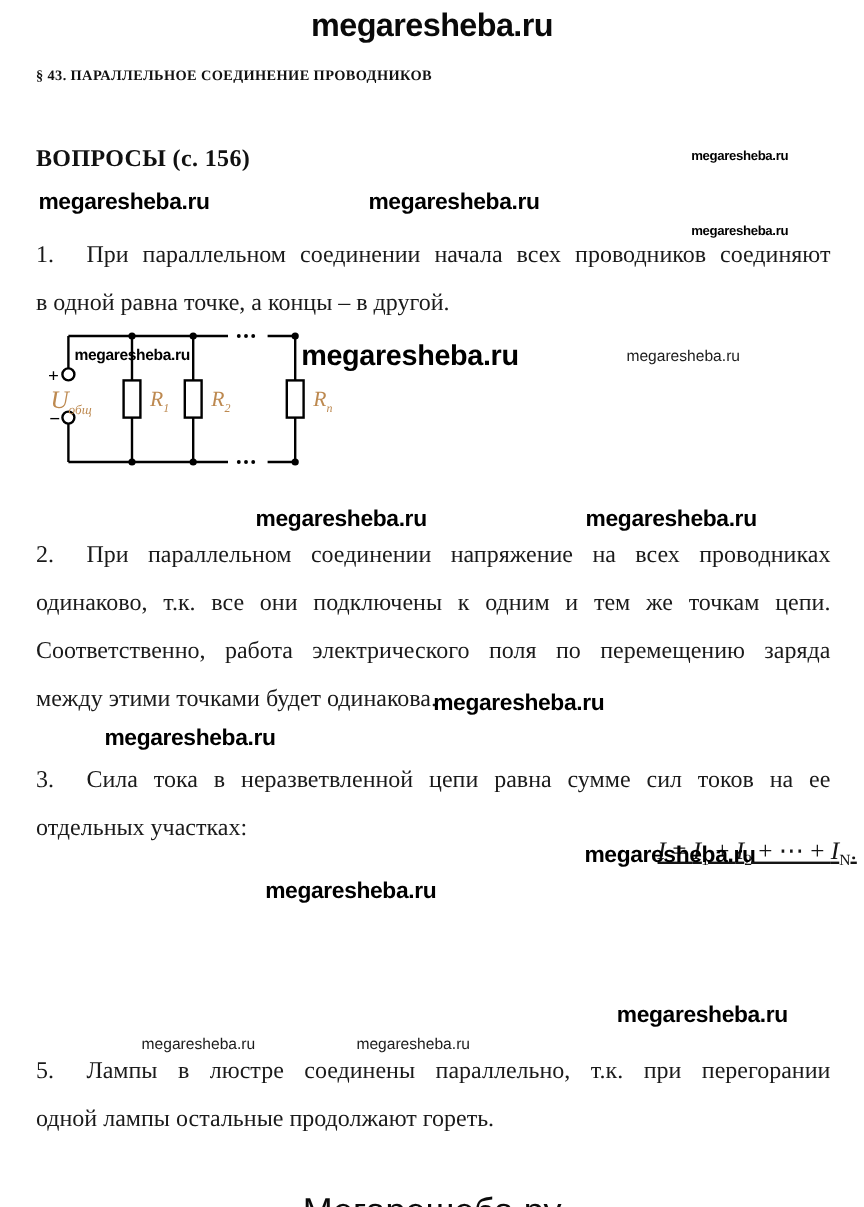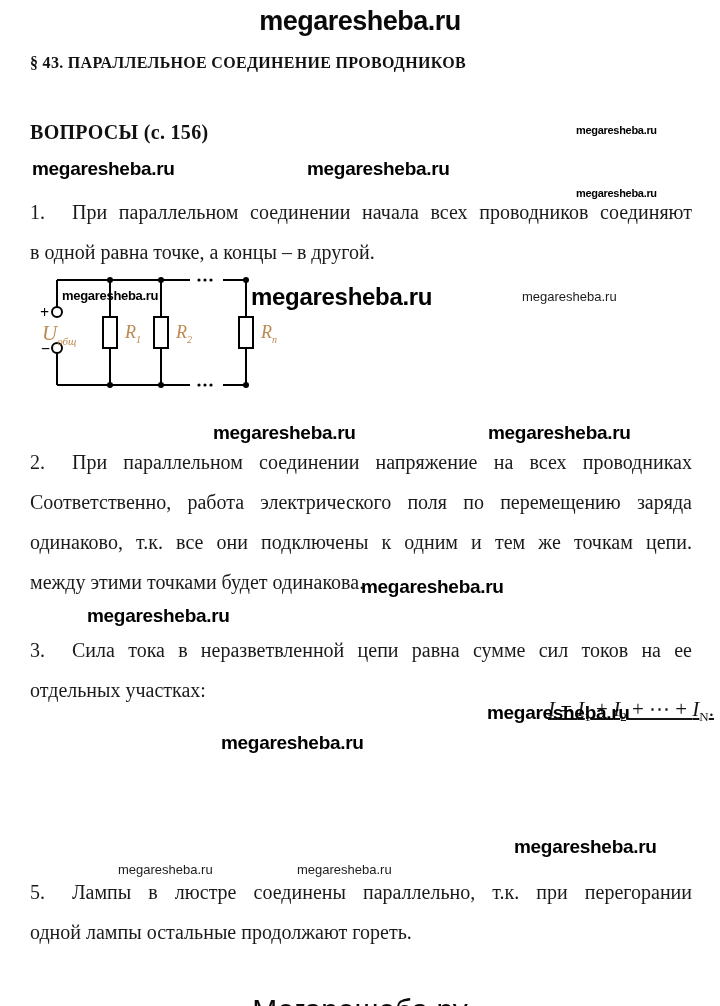--- a/index.html
+++ b/index.html
@@ -13,21 +13,21 @@
   }
   .site-title{
     position:absolute;top:4px;left:0;width:720px;
     text-align:center;
     font-family:"Liberation Sans",sans-serif;
     font-weight:bold;font-size:27px;line-height:34px;
     letter-spacing:-0.5px;color:#0a0a0a;
   }
   .section-heading{
     position:absolute;top:48px;left:30px;width:680px;
-    font-weight:bold;font-size:16px;line-height:30px;
+    font-weight:bold;font-size:12px;line-height:30px;
     letter-spacing:0.3px;color:#111;
   }
   .questions-heading{
     position:absolute;top:117px;left:30px;
     font-weight:bold;font-size:20px;line-height:30px;
     letter-spacing:0.3px;color:#111;
   }
   .para{
     position:absolute;left:30px;width:662px;
     font-size:20px;
@@ -127,22 +127,22 @@
 
     <text class="clabel" x="2" y="74" font-size="21" fill="#bd8950"><tspan>U</tspan><tspan dy="5" font-size="11">общ</tspan></text>
 
     <text class="clabel" x="85" y="72" font-size="18" fill="#bd8950"><tspan>R</tspan><tspan dy="5" font-size="10">1</tspan></text>
     <text class="clabel" x="136" y="72" font-size="18" fill="#bd8950"><tspan>R</tspan><tspan dy="5" font-size="10">2</tspan></text>
     <text class="clabel" x="221" y="72" font-size="18" fill="#bd8950"><tspan>R</tspan><tspan dy="5" font-size="10">n</tspan></text>
   </svg>
 
   <div class="para" style="top:442px">
     <div class="pline j"><span class="pnum">2.</span><span>При параллельном соединении напряжение на всех проводниках</span></div>
+    <div class="pline j">одинаково, т.к. все они подключены к одним и тем же точкам цепи.</div>
     <div class="pline j">Соответственно, работа электрического поля по перемещению заряда</div>
-    <div class="pline j">одинаково, т.к. все они подключены к одним и тем же точкам цепи.</div>
     <div class="pline last">между этими точками будет одинакова.</div>
   </div>
 
   <div class="para" style="top:630px">
     <div class="pline j"><span class="pnum">3.</span><span>Сила тока в неразветвленной цепи равна сумме сил токов на ее</span></div>
     <div class="pline last">отдельных участках:</div>
   </div>
 
   <div class="formula"><i>I</i> = <i>I</i><sub>1</sub> + <i>I</i><sub>2</sub> + ⋯ + <i>I</i><sub>N</sub>.</div>
 

